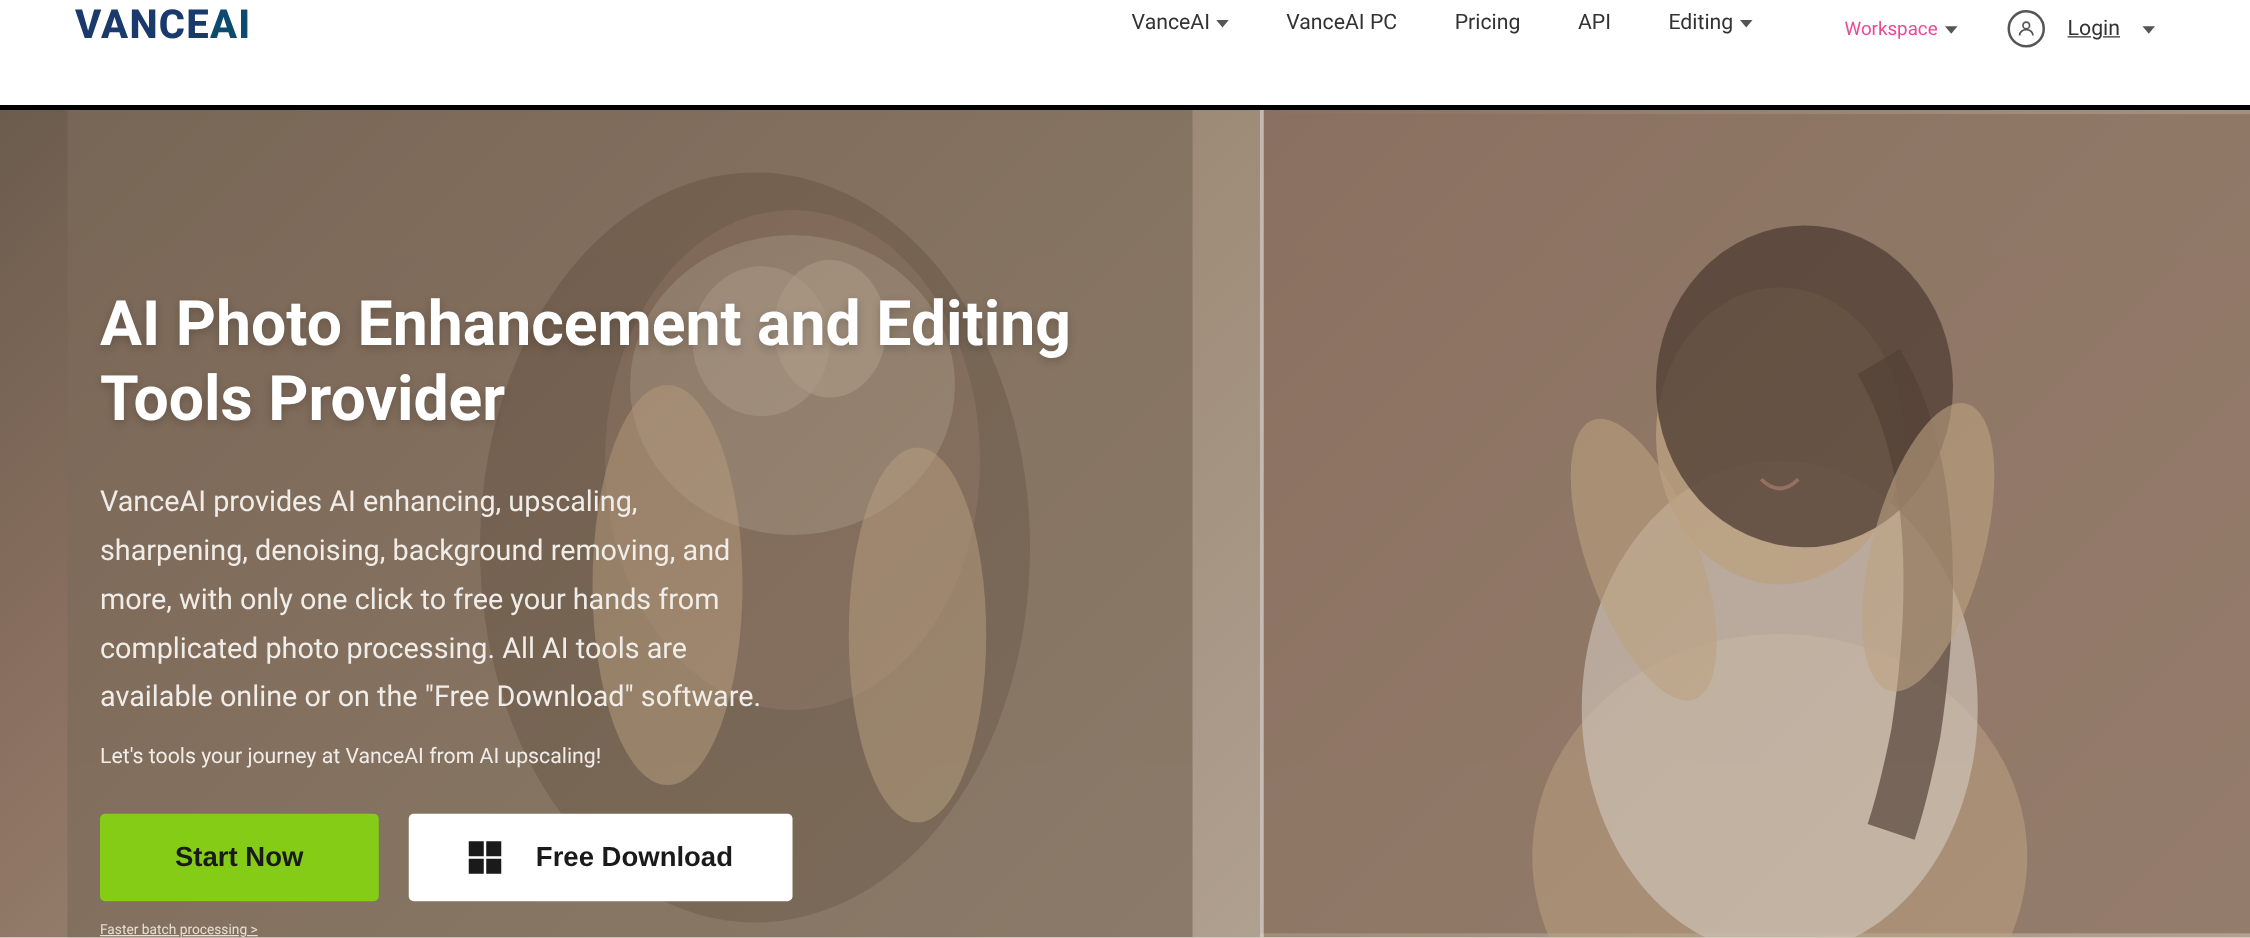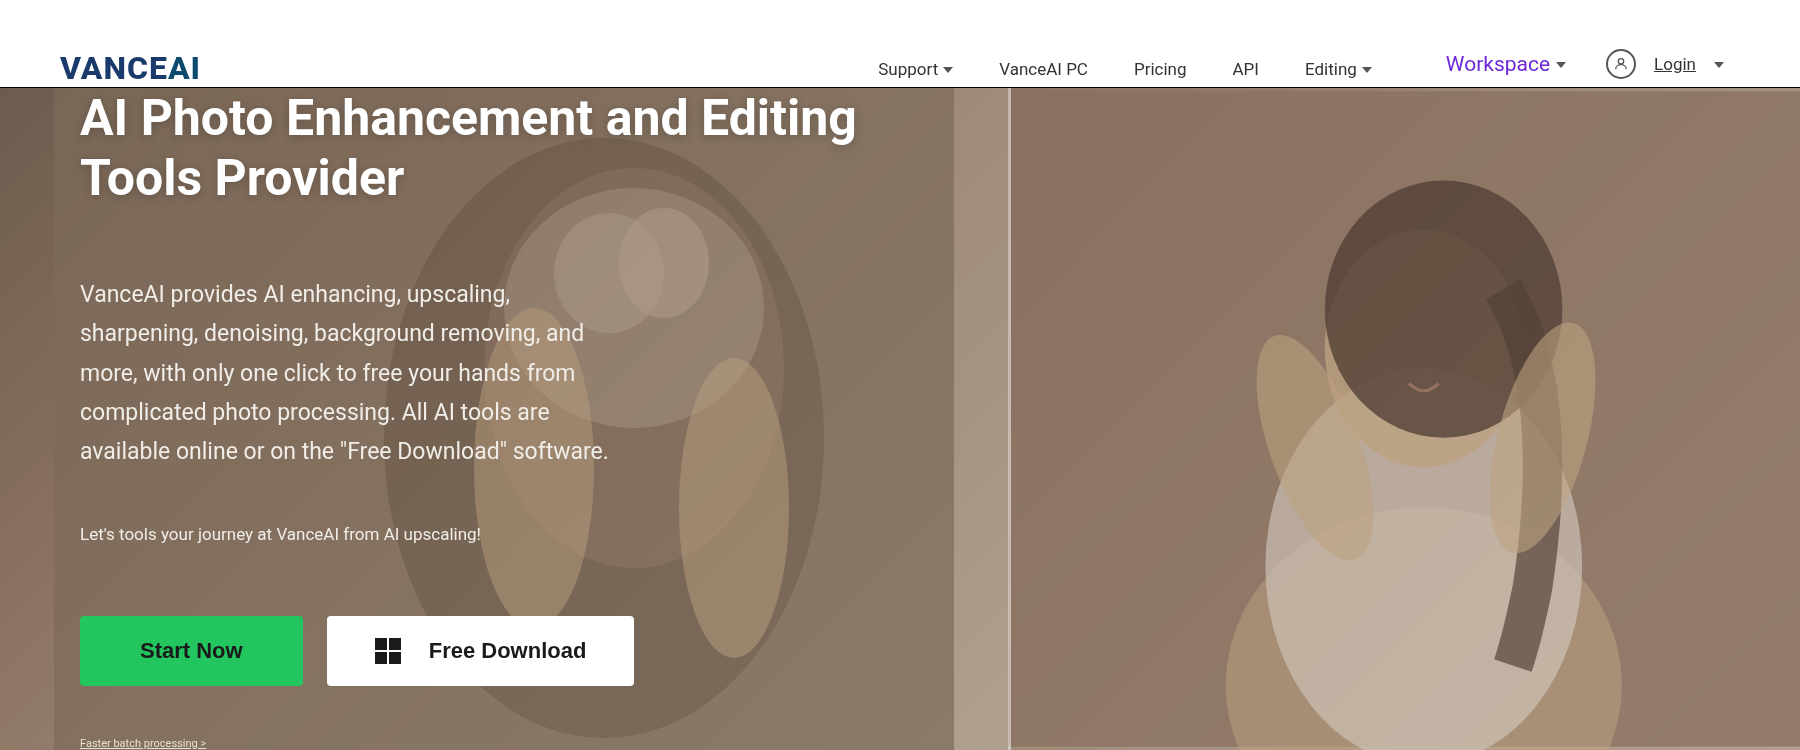--- a/index.html
+++ b/index.html
@@ -4,23 +4,23 @@
   <style>
     * { margin: 0; padding: 0; box-sizing: border-box; }
     body { font-family: -apple-system, BlinkMacSystemFont, 'Segoe UI', Roboto, sans-serif; width: 1800px; overflow-x: hidden; }
 
     
     .header {
       width: 100%;
       height: 88px;
       background: #fff;
       display: flex;
-      align-items: flex-end;
+      align-items: flex-start;
       padding: 0 60px;
-      border-bottom: 1px solid #000000;
+      border-bottom: 4px solid #000000;
       position: relative;
       z-index: 10;
     }
     .logo {
       display: flex;
       align-items: center;
       margin-right: auto;
       text-decoration: none;
     }
     .logo-vance {
@@ -63,22 +63,22 @@
       display: flex;
       align-items: center;
       gap: 8px;
       margin-left: 40px;
     }
     .workspace-btn {
       display: flex;
       align-items: center;
       gap: 6px;
       padding: 8px 16px;
-      font-size: 21px;
-      color: #6d28d9;
+      font-size: 15px;
+      color: #ec4899;
       cursor: pointer;
     }
     .login-btn {
       display: flex;
       align-items: center;
       gap: 18px;
       padding: 8px 16px;
       font-size: 17px;
       color: #333;
       cursor: pointer;
@@ -138,21 +138,21 @@
     }
 
     
     .hero-content {
       position: absolute;
       left: 0; top: 0;
       width: 56%;
       height: 100%;
       display: flex;
       flex-direction: column;
-      justify-content: space-between;
+      justify-content: flex-end;
       padding: 0 80px;
       z-index: 3;
     }
     .hero-title {
       font-size: 50px;
       font-weight: 700;
       color: #fff;
       line-height: 1.2;
       margin-bottom: 32px;
       text-shadow: 0 2px 8px rgba(0,0,0,0.2);
@@ -169,21 +169,21 @@
       color: #f0ede8;
       margin-bottom: 36px;
     }
     .hero-buttons {
       display: flex;
       align-items: center;
       gap: 24px;
       flex-wrap: wrap;
     }
     .btn-start {
-      background: #22c55e;
+      background: #84cc16;
       color: #1a1a1a;
       font-size: 22px;
       font-weight: 700;
       padding: 22px 60px;
       border: none;
       border-radius: 4px;
       cursor: pointer;
       white-space: nowrap;
     }
     .btn-download {
@@ -223,21 +223,21 @@
 <body>
 
 <header class="header">
   <a class="logo" href="#">
     <span class="logo-vance">VANCE</span>
     <span class="logo-ai">AI</span>
   </a>
 
   <nav class="nav">
     <div class="nav-item">
-      <span>Support</span>
+      <span>VanceAI</span>
       <span class="chevron-down"></span>
     </div>
     <div class="nav-item">
       <span>VanceAI PC</span>
     </div>
     <div class="nav-item">
       <span>Pricing</span>
     </div>
     <div class="nav-item">
       <span>API</span>

